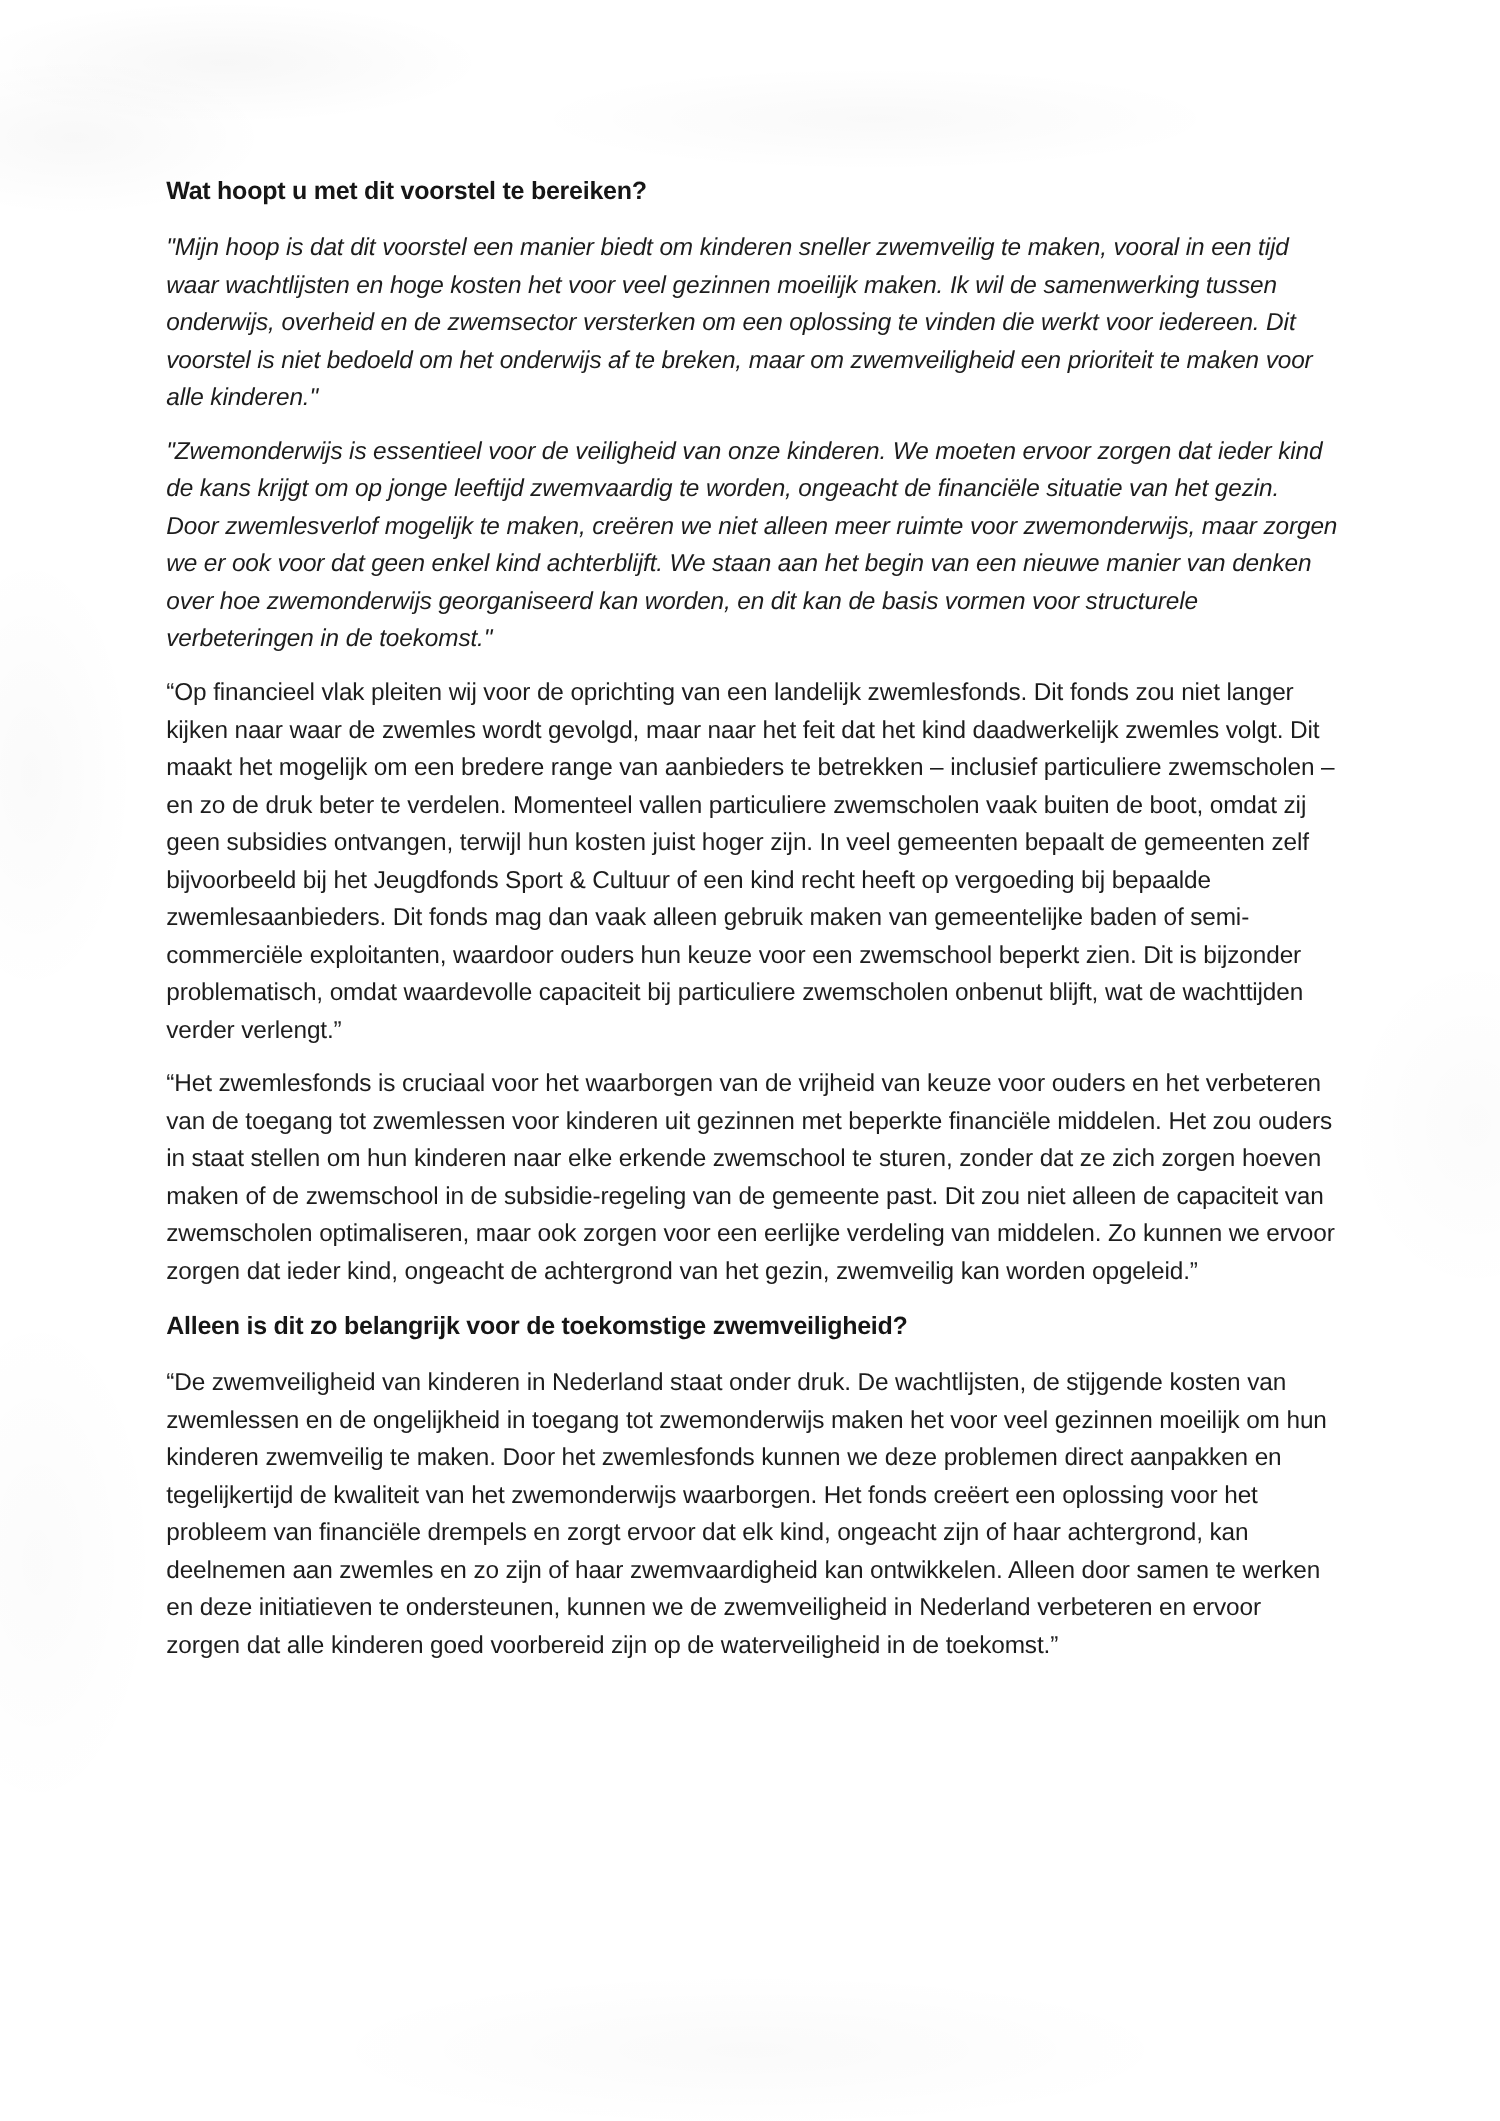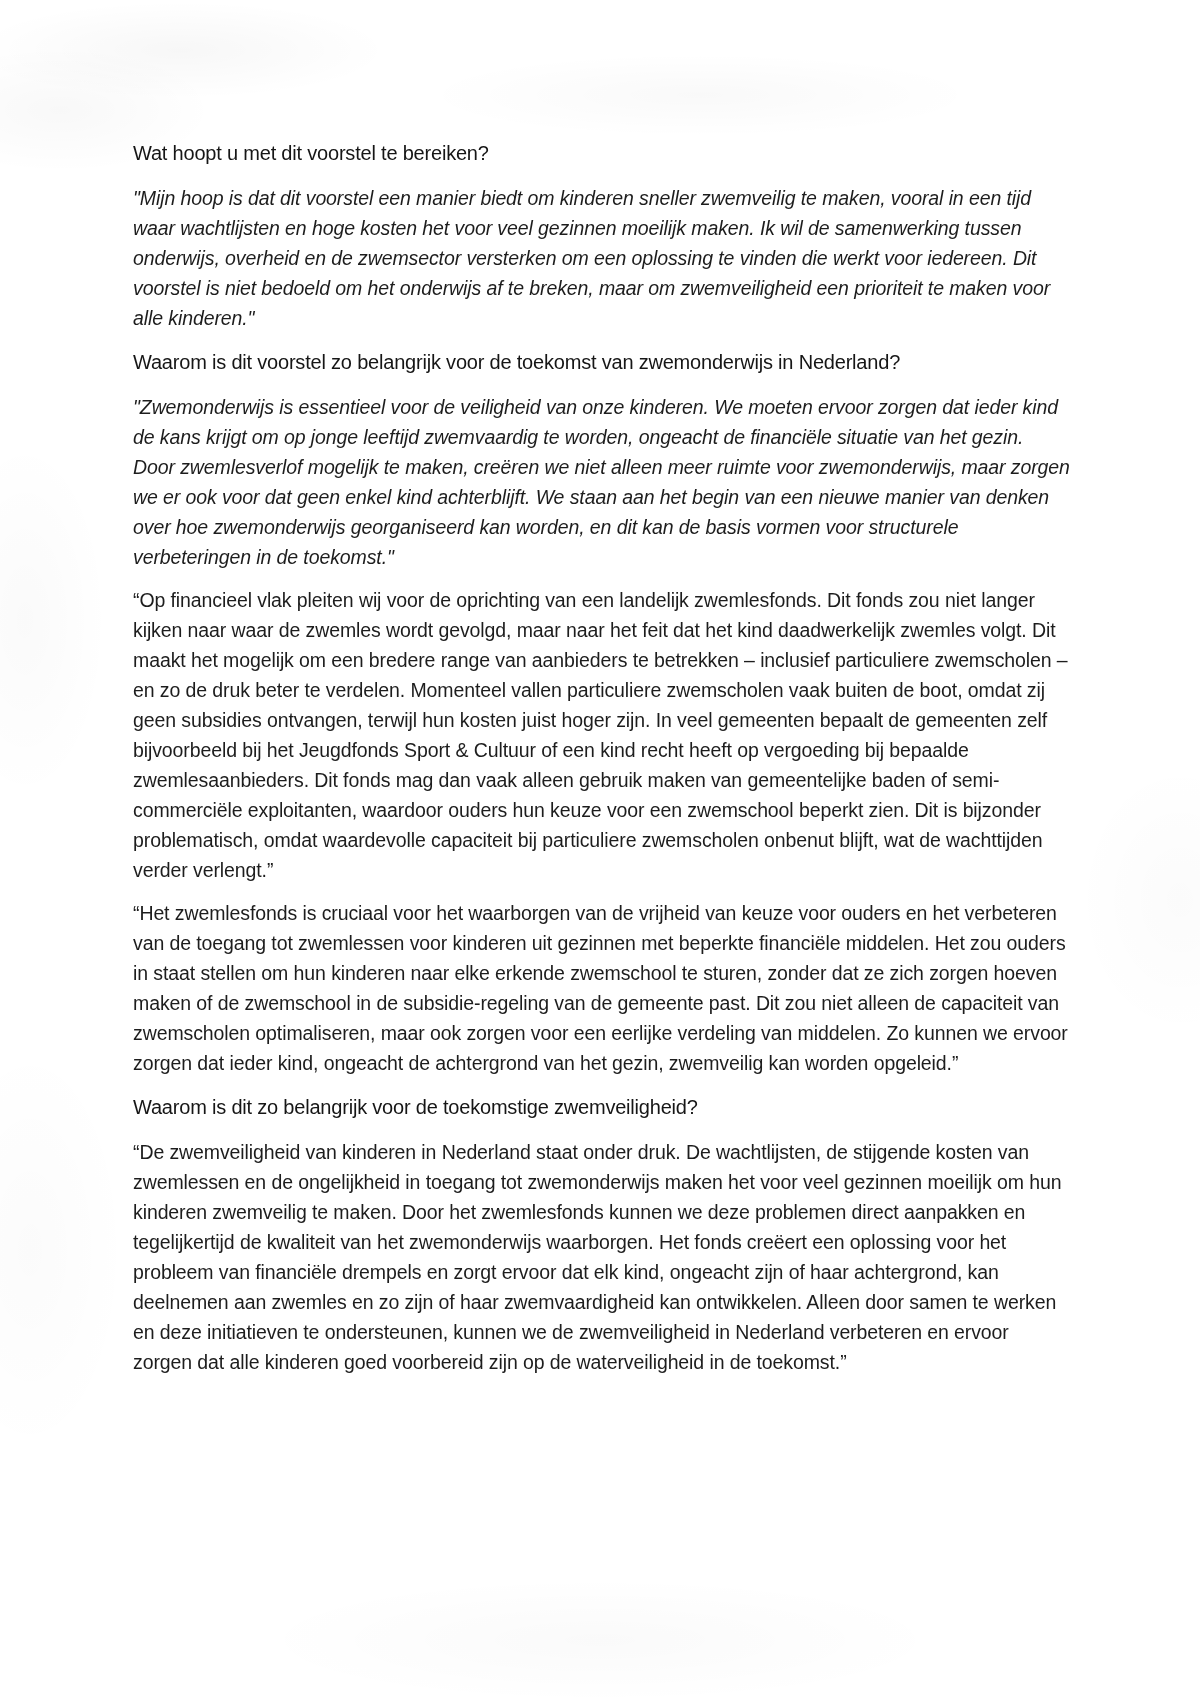--- a/index.html
+++ b/index.html
@@ -31,21 +31,21 @@
   }
   .content {
     position: absolute;
     left: 133px;
     top: 137px;
     width: 937px;
     color: #1d1d1d;
   }
   .question {
     font-size: 20px;
-    font-weight: 400;
+    font-weight: 700;
     line-height: 33px;
     letter-spacing: -0.2px;
     color: #161616;
     margin: 0 0 13px 0;
   }
   .answer {
     font-size: 19.5px;
     font-weight: 400;
     line-height: 30px;
     letter-spacing: -0.1px;
@@ -61,27 +61,26 @@
 
 <div class="page">
   <div class="scan-noise"></div>
 
   <div class="content">
 
     <h2 class="question">Wat hoopt u met dit voorstel te bereiken?</h2>
 
     <p class="answer italic">"Mijn hoop is dat dit voorstel een manier biedt om kinderen sneller zwemveilig te maken, vooral in een tijd waar wachtlijsten en hoge kosten het voor veel gezinnen moeilijk maken. Ik wil de samenwerking tussen onderwijs, overheid en de zwemsector versterken om een oplossing te vinden die werkt voor iedereen. Dit voorstel is niet bedoeld om het onderwijs af te breken, maar om zwemveiligheid een prioriteit te maken voor alle kinderen."</p>
 
-    <h2 class="question">Waarom is dit voorstel zo belangrijk voor de toekomst van zwemonderwijs in Nederland?</h2>
 
     <p class="answer italic">"Zwemonderwijs is essentieel voor de veiligheid van onze kinderen. We moeten ervoor zorgen dat ieder kind de kans krijgt om op jonge leeftijd zwemvaardig te worden, ongeacht de financiële situatie van het gezin. Door zwemlesverlof mogelijk te maken, creëren we niet alleen meer ruimte voor zwemonderwijs, maar zorgen we er ook voor dat geen enkel kind achterblijft. We staan aan het begin van een nieuwe manier van denken over hoe zwemonderwijs georganiseerd kan worden, en dit kan de basis vormen voor structurele verbeteringen in de toekomst."</p>
 
 
     <p class="answer">“Op financieel vlak pleiten wij voor de oprichting van een landelijk zwemlesfonds. Dit fonds zou niet langer kijken naar waar de zwemles wordt gevolgd, maar naar het feit dat het kind daadwerkelijk zwemles volgt. Dit maakt het mogelijk om een bredere range van aanbieders te betrekken – inclusief particuliere zwemscholen – en zo de druk beter te verdelen. Momenteel vallen particuliere zwemscholen vaak buiten de boot, omdat zij geen subsidies ontvangen, terwijl hun kosten juist hoger zijn. In veel gemeenten bepaalt de gemeenten zelf bijvoorbeeld bij het Jeugdfonds Sport &amp; Cultuur of een kind recht heeft op vergoeding bij bepaalde zwemlesaanbieders. Dit fonds mag dan vaak alleen gebruik maken van gemeentelijke baden of semi-commerciële exploitanten, waardoor ouders hun keuze voor een zwemschool beperkt zien. Dit is bijzonder problematisch, omdat waardevolle capaciteit bij particuliere zwemscholen onbenut blijft, wat de wachttijden verder verlengt.”</p>
 
     <p class="answer">“Het zwemlesfonds is cruciaal voor het waarborgen van de vrijheid van keuze voor ouders en het verbeteren van de toegang tot zwemlessen voor kinderen uit gezinnen met beperkte financiële middelen. Het zou ouders in staat stellen om hun kinderen naar elke erkende zwemschool te sturen, zonder dat ze zich zorgen hoeven maken of de zwemschool in de subsidie-regeling van de gemeente past. Dit zou niet alleen de capaciteit van zwemscholen optimaliseren, maar ook zorgen voor een eerlijke verdeling van middelen. Zo kunnen we ervoor zorgen dat ieder kind, ongeacht de achtergrond van het gezin, zwemveilig kan worden opgeleid.”</p>
 
-    <h2 class="question">Waarom is dit zo belangrijk voor de toekomstige zwemveiligheid?</h2>
+    <h2 class="question">Alleen is dit zo belangrijk voor de toekomstige zwemveiligheid?</h2>
 
     <p class="answer">“De zwemveiligheid van kinderen in Nederland staat onder druk. De wachtlijsten, de stijgende kosten van zwemlessen en de ongelijkheid in toegang tot zwemonderwijs maken het voor veel gezinnen moeilijk om hun kinderen zwemveilig te maken. Door het zwemlesfonds kunnen we deze problemen direct aanpakken en tegelijkertijd de kwaliteit van het zwemonderwijs waarborgen. Het fonds creëert een oplossing voor het probleem van financiële drempels en zorgt ervoor dat elk kind, ongeacht zijn of haar achtergrond, kan deelnemen aan zwemles en zo zijn of haar zwemvaardigheid kan ontwikkelen. Alleen door samen te werken en deze initiatieven te ondersteunen, kunnen we de zwemveiligheid in Nederland verbeteren en ervoor zorgen dat alle kinderen goed voorbereid zijn op de waterveiligheid in de toekomst.”</p>
 
   </div>
 </div>
 
 </body></html>

